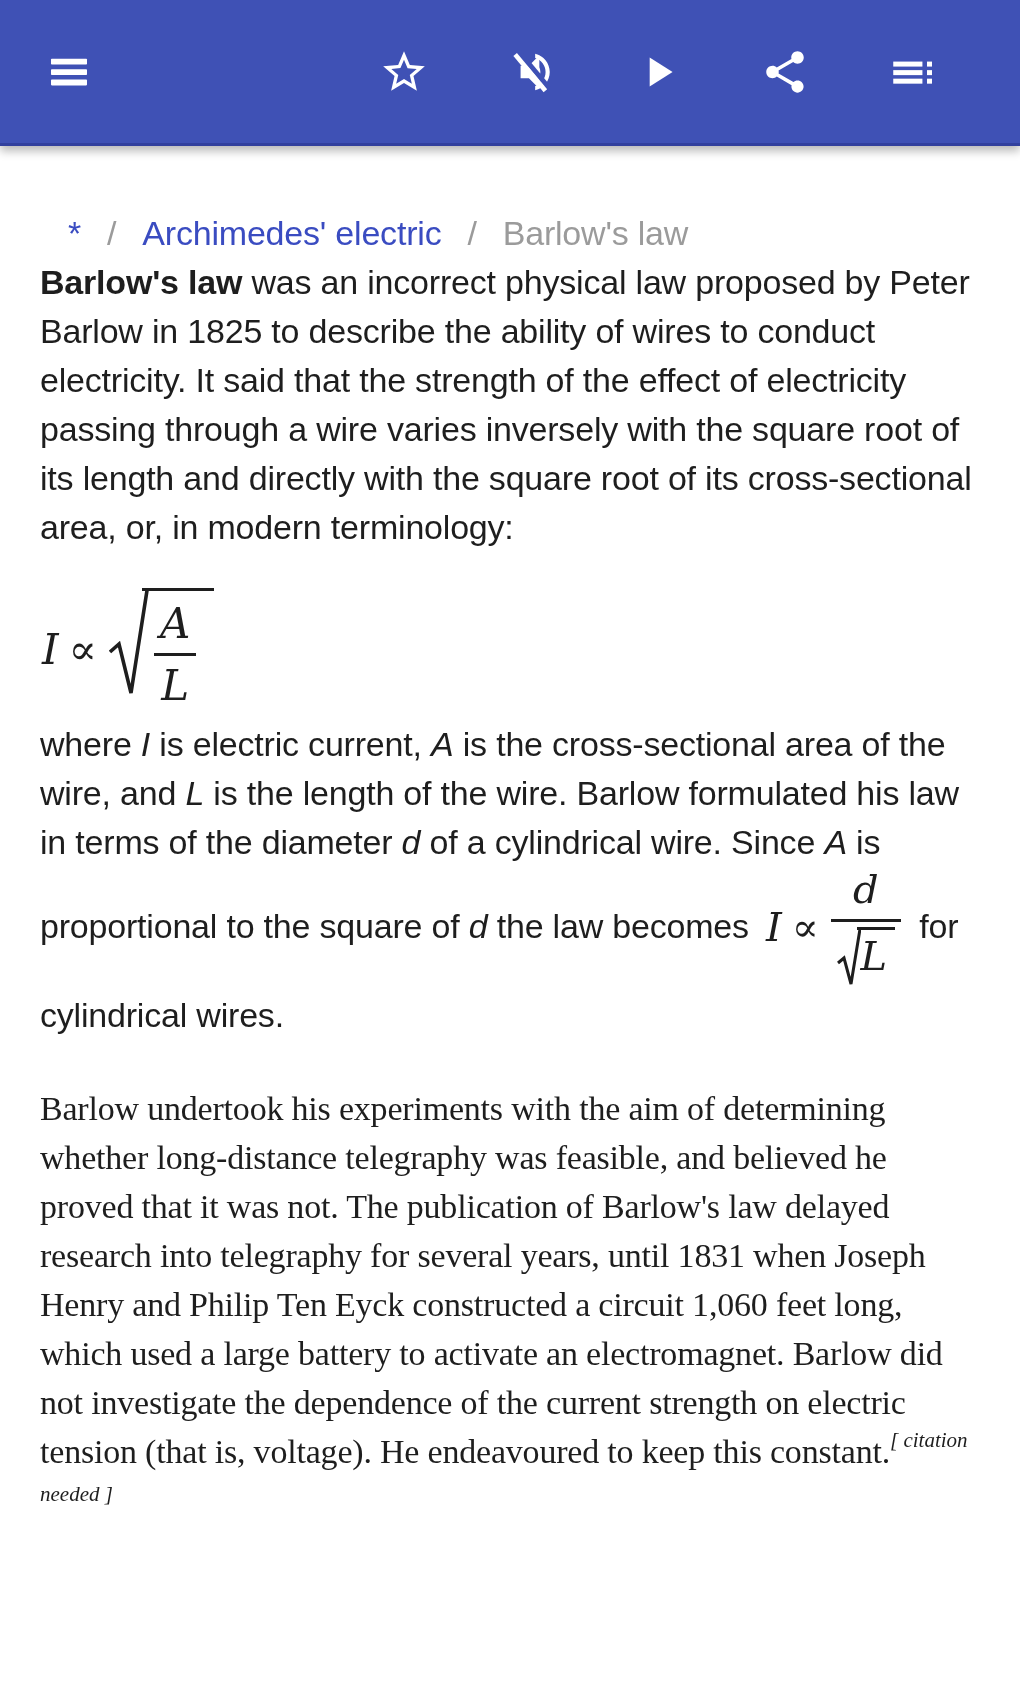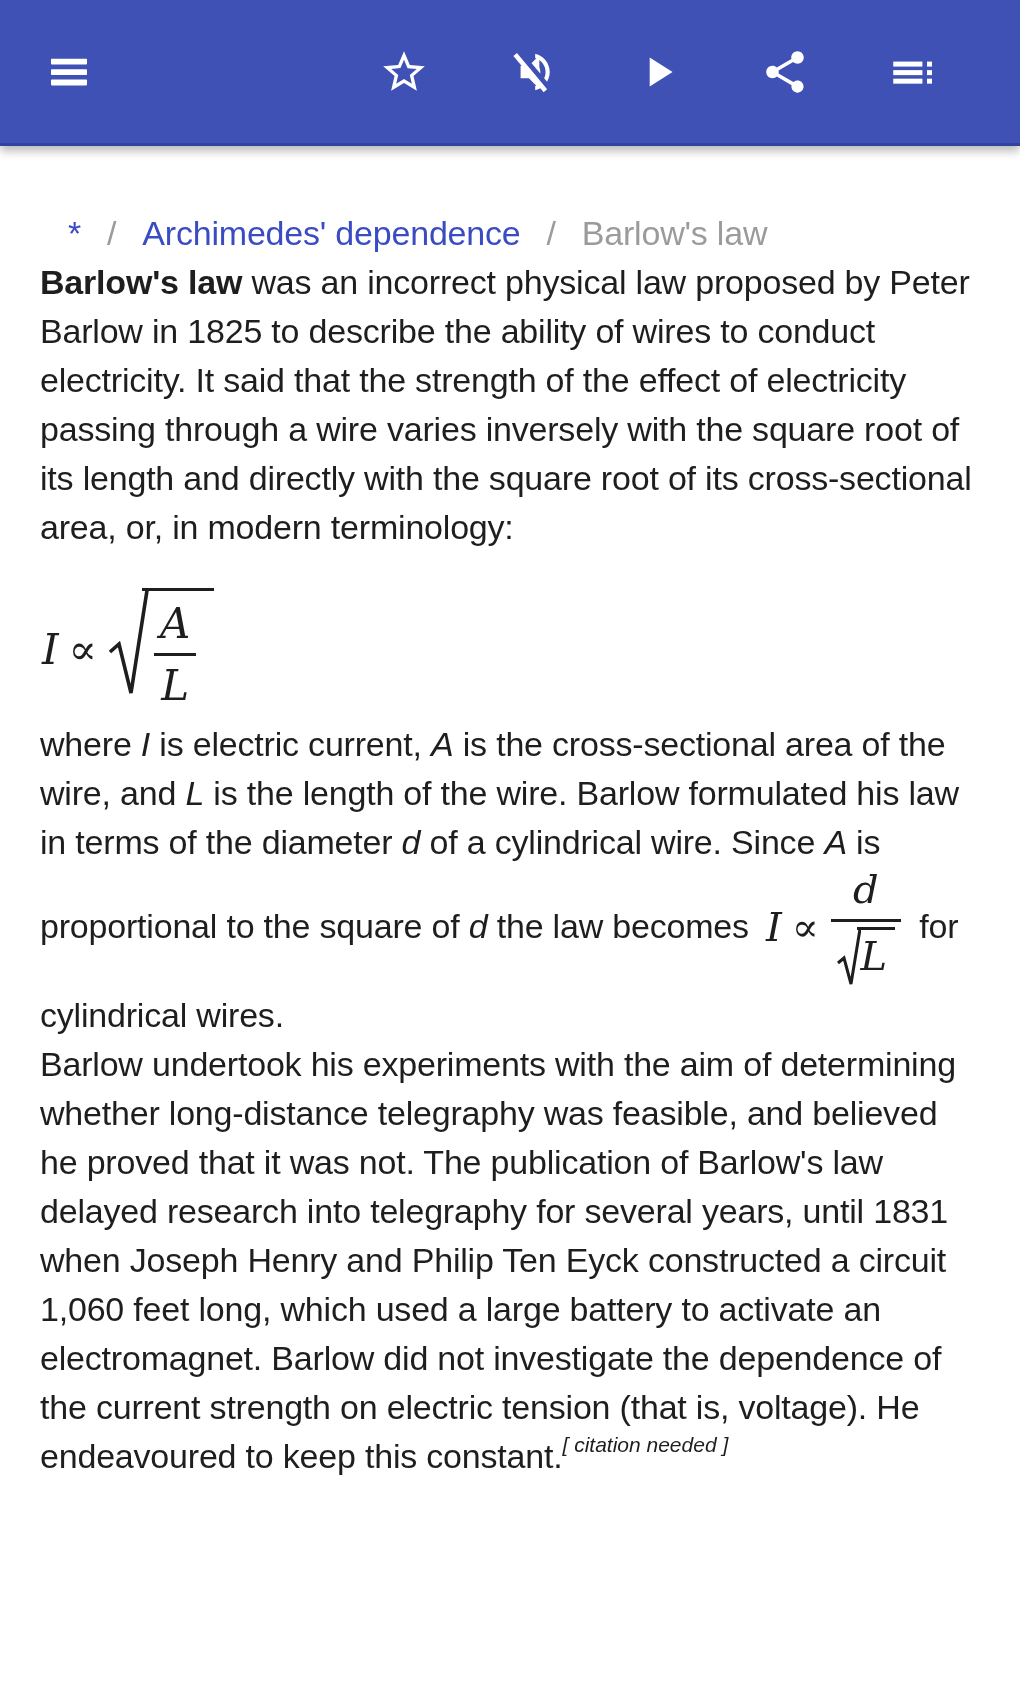--- a/index.html
+++ b/index.html
@@ -38,21 +38,21 @@
   }
   .breadcrumb a{color:var(--link);text-decoration:none;}
   .breadcrumb .sep{color:var(--muted);margin:0 26px;}
   .breadcrumb .current{color:var(--muted);}
   .para{
     margin:0 40px;font-size:34px;line-height:49px;letter-spacing:-0.2px;
     color:var(--text);
   }
   .para.intro{}
   .para.second{margin-top:8px;}
-  .para.third{}
+  .para.third{margin-top:44px;font-family:Liberation Serif, serif;}
   .b{font-weight:700;}
   .i{font-style:italic;}
   
   .math{font-family:"DejaVu Serif","Liberation Serif",serif;}
   .mvar{font-style:italic;}
   .mrel{font-style:normal;padding:0 12px 0 10px;}
   .formula-block{
     margin:36px 40px 10px 42px;
     display:flex;align-items:center;
     font-size:42px;
@@ -128,21 +128,21 @@
           <rect x="19.2" y="15.2" width="2.4" height="2.4"></rect>
         </g>
       </svg>
     </button>
   </div>
 </header>
 
 <main class="content">
 
   <nav class="breadcrumb">
-    <a href="#">*</a><span class="sep">/</span><a href="#">Archimedes' dependence</a><span class="sep">/</span><span class="current">Barlow's law</span>
+    <a href="#">*</a><span class="sep">/</span><a href="#">Archimedes' electric</a><span class="sep">/</span><span class="current">Barlow's law</span>
   </nav>
 
   <p class="para intro"><span class="b">Barlow's law</span><span> was an incorrect physical law proposed by Peter Barlow in 1825 to describe the ability of wires to conduct electricity. It said that the strength of the effect of electricity passing through a wire varies inversely with the square root of its length and directly with the square root of its cross-sectional area, or, in modern terminology:</span></p>
 
   <div class="formula-block math">
     <span class="mvar">I</span>
     <span class="mrel">∝</span>
     <span class="sqrt">
       <svg class="rad" viewBox="0 0 40 114">
         <path d="M1 64 L10 56 L22 105 L38 2.5" fill="none" stroke="#1E1E1E" stroke-width="3.6"></path>

